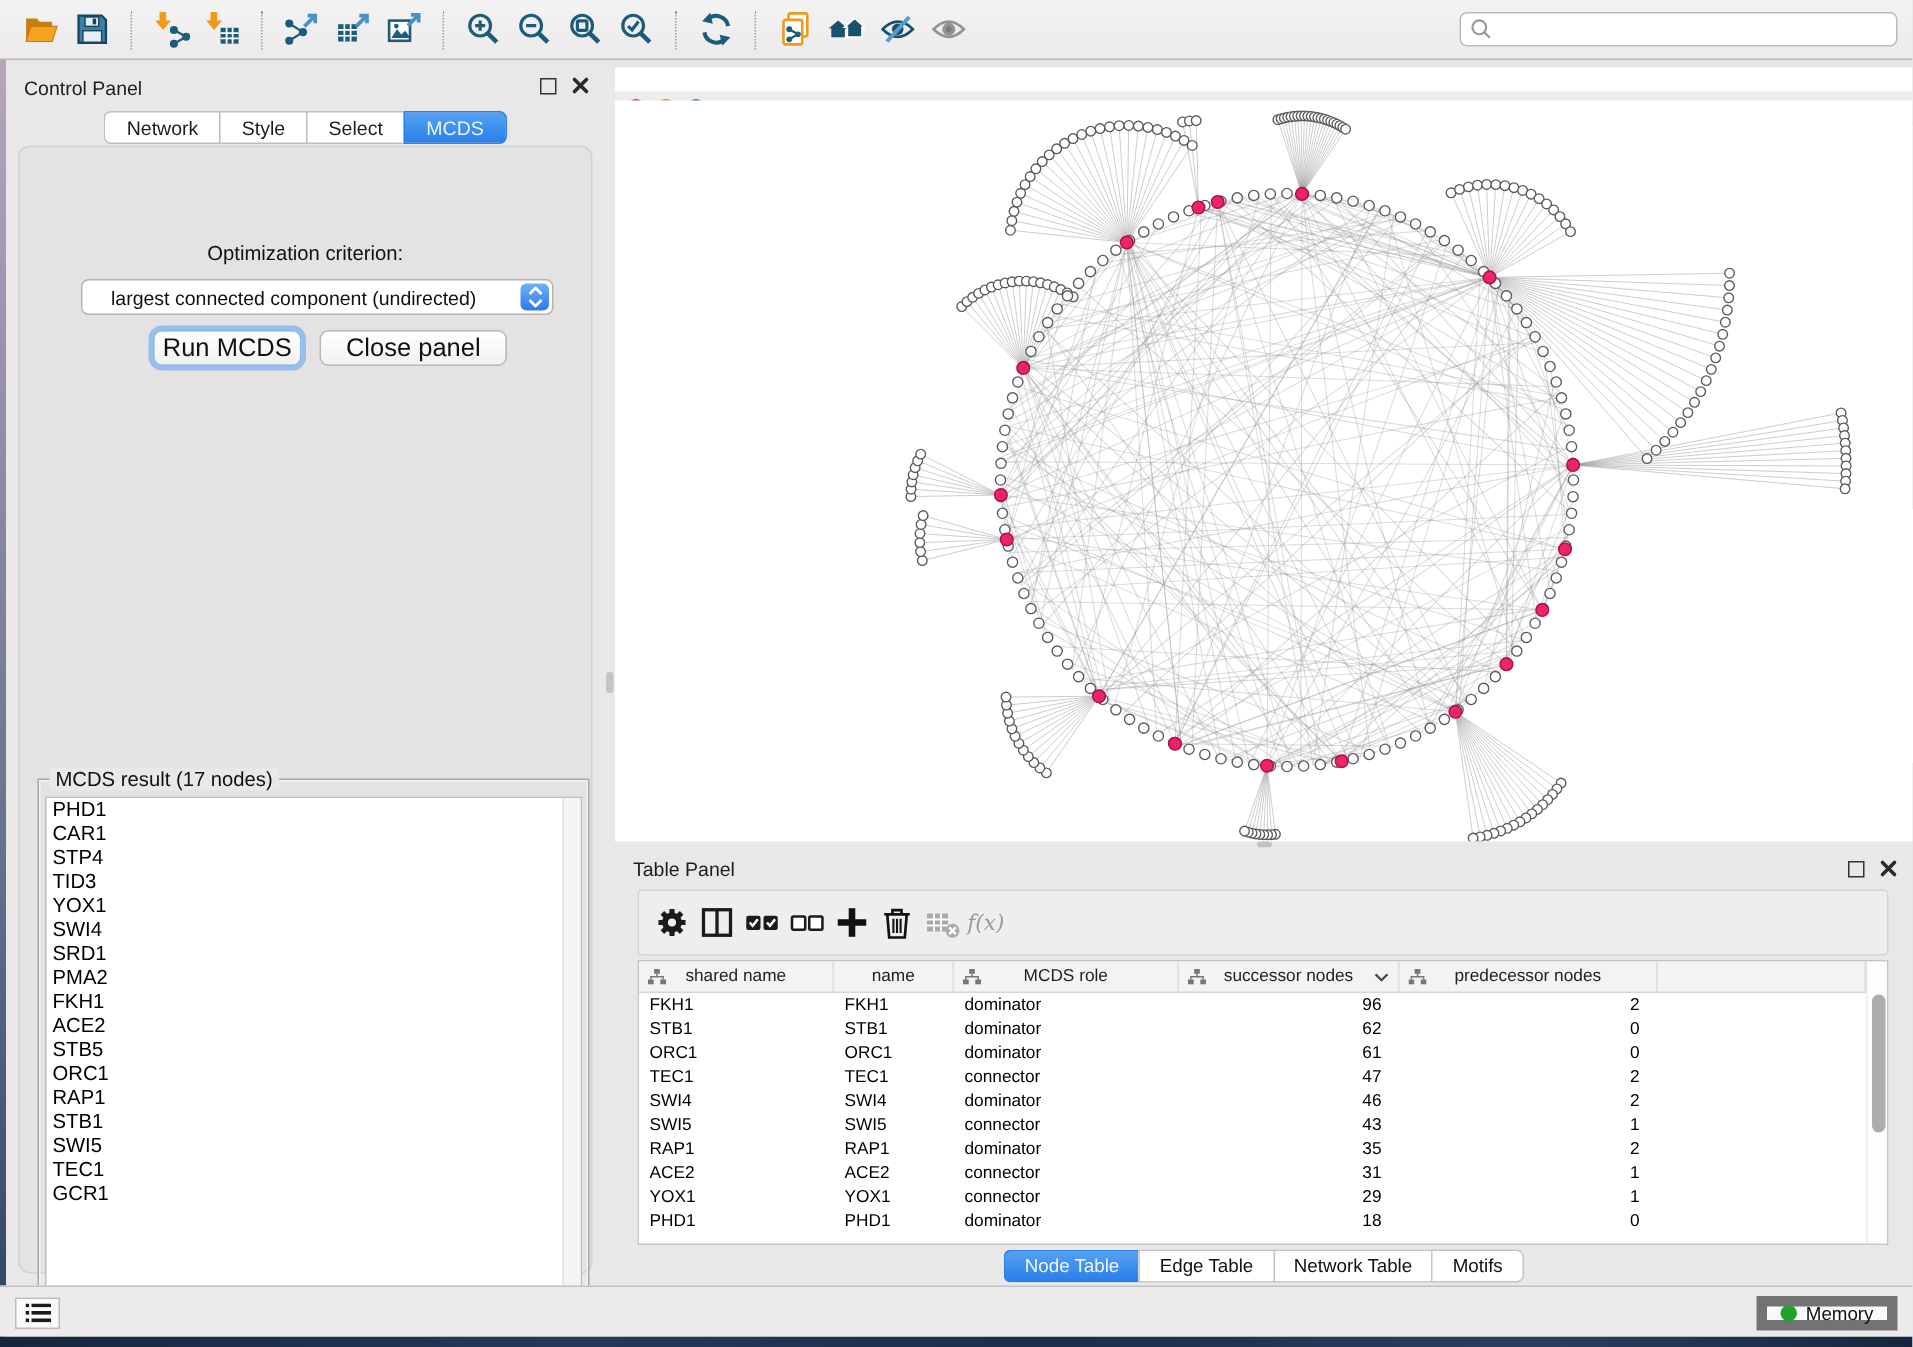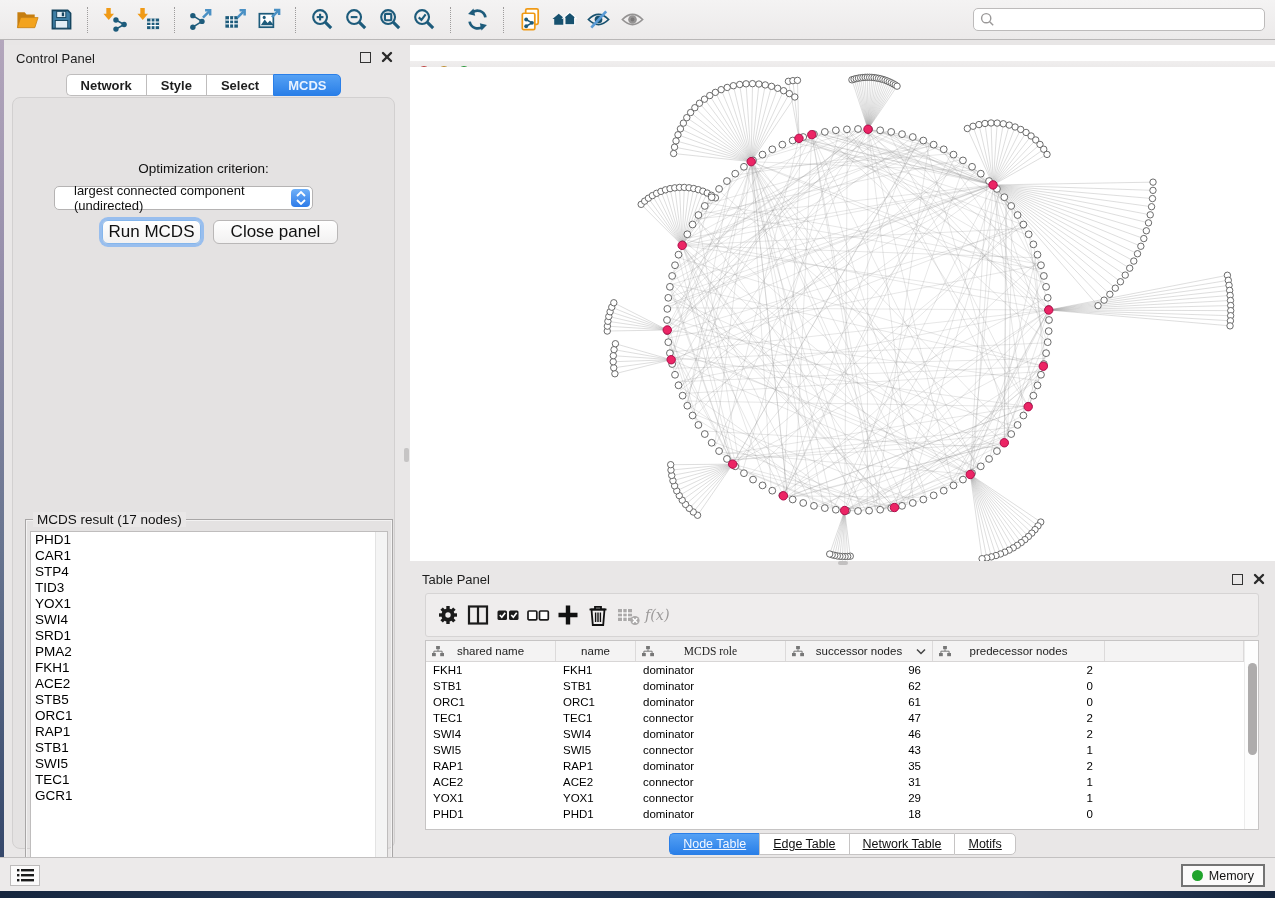--- a/index.html
+++ b/index.html
@@ -29,29 +29,29 @@
   
   .control-panel { position:absolute; left:4px; top:45px; width:399px; height:812px; background:#E9E7E7; }
   .panel-titlebar { position:absolute; left:0; top:0; right:0; height:28px; }
   .panel-title { position:absolute; left:12px; top:6px; font-size:13px; color:#1d1d1d; }
   .panel-btns { position:absolute; right:10px; top:6px; display:flex; gap:10px; align-items:center; }
   .float-btn { width:11px; height:11px; border:1.6px solid #333; background:transparent; display:inline-block; cursor:pointer; }
   .close-btn { width:12px; height:12px; background:transparent; border:none; cursor:pointer; padding:0; }
 
   .cp-tabs { position:absolute; left:0; top:29px; width:100%; display:flex; justify-content:center; }
   .cp-tab { height:22px; padding:0 14px; background:#fff; border:1px solid #BFBDBD; border-right-width:0;
-    font-size:13px; color:#1d1d1d; cursor:pointer; display:flex; align-items:center;font-weight:bold; }
+    font-size:13px; color:#1d1d1d; cursor:pointer; display:flex; align-items:center; }
   .cp-tab:first-child { border-radius:5px 0 0 5px; }
   .cp-tab:last-child  { border-radius:0 5px 5px 0; border-right-width:1px; }
   .cp-tab.active { background:linear-gradient(#55A1F4,#2A7FE8); border-color:#2A7FE8; color:#EAF3FF; }
 
   .cp-box { position:absolute; left:8px; top:52px; width:383px; height:752px;
     background:#E4E2E2; border:1px solid #D2D0D0; border-radius:8px; }
   .opt-label { position:absolute; left:0; top:63px; width:100%; text-align:center; font-size:13.5px; color:#111; }
-  .criterion { position:absolute; left:41px; top:88px; width:259px; height:24px; background:#fff;
+  .criterion { position:absolute; left:41px; top:88px; width:315px; height:24px; background:#fff;
     border:1px solid #B5B3B3; border-radius:5px; font-size:13px; color:#111; display:flex;
     align-items:center; padding-left:19px; cursor:pointer; }
   .criterion .stepper { position:absolute; right:2px; top:2px; bottom:2px; width:19px; border-radius:4px;
     background:linear-gradient(#6FB0F8,#2D7BE8); display:flex; flex-direction:column; align-items:center;
     justify-content:center; gap:2px; }
   .cp-buttons { position:absolute; left:0; top:122px; width:100%; height:26px; }
   .cp-btn { position:absolute; height:24px; background:linear-gradient(#ffffff,#F2F1F1);
     border:1px solid #B9B7B7; border-radius:6px; font-size:17px; color:#111; cursor:pointer; }
   .run-btn { left:89px; width:99px; border-color:#85B6EC; box-shadow:0 0 0 3px rgba(90,160,248,.55); }
   .closep-btn { left:200px; width:125px; }
@@ -102,32 +102,32 @@
   .nt-rows { position:absolute; left:0; top:21px; right:14px; bottom:0; }
   .nt-row { display:flex; height:16px; cursor:default; }
   .nt-cell { font-size:11.5px; color:#000; line-height:16px; white-space:nowrap; overflow:hidden; }
   .nt-cell.l { padding-left:7px; text-align:left; }
   .nt-cell.r { padding-right:12px; text-align:right; }
   .nt-scroll { position:absolute; right:0; top:0; bottom:0; width:14px; background:#FDFDFD; border-left:1px solid #ECECEC; }
   .nt-thumb { position:absolute; left:2.5px; top:22px; width:9px; height:92px; background:#AEACAC; border-radius:5px; }
 
   .tp-tabs { position:absolute; left:0; top:268px; width:100%; display:flex; justify-content:center; }
   .tp-tab { height:22px; padding:0 13px; background:#fff; border:1px solid #C6C4C4; border-right-width:0;
-    font-size:12.5px; color:#111; display:flex; align-items:center; cursor:pointer;text-decoration:underline; }
+    font-size:12.5px; color:#111; display:flex; align-items:center; cursor:pointer; }
   .tp-tab:first-child { border-radius:5px 0 0 5px; }
   .tp-tab:last-child { border-radius:0 5px 5px 0; border-right-width:1px; }
   .tp-tab.active { background:linear-gradient(#55A1F4,#2A7FE8); border-color:#2A7FE8; color:#F2F7FF; }
 
   
   .statusbar { position:absolute; left:0; top:857px; width:1275px; height:34px; background:#ECEAEA;
     border-top:1px solid #C3C1C1; }
   .menu-btn { position:absolute; left:10px; top:7px; width:30px; height:21px; background:#FBFAFA;
     border:1px solid #BDBBBB; display:flex; align-items:center; justify-content:center; cursor:pointer; }
   .memory-btn { position:absolute; right:10px; top:6px; height:23px; background:#FBFAFA;
-    border:2px solid #737373; display:flex; align-items:center; gap:6px; padding:0 9px; font-size:12.5px;
+    border:7px solid #737373; display:flex; align-items:center; gap:6px; padding:0 9px; font-size:12.5px;
     color:#111; cursor:pointer; }
   .memory-dot { width:11px; height:11px; border-radius:50%; }
 </style>
 </head>
 <body>
 <div id="app">
 
   <div class="wall-left"></div>
   <div class="wall-bottom"></div>
 
@@ -1229,21 +1229,21 @@
                 <rect x="0" y="7" width="3.8" height="3.2"></rect>
                 <rect x="8.2" y="7" width="3.8" height="3.2"></rect>
               </g>
               <path d="M6 3.2v2M1.9 7V5.2h8.2V7" stroke="#777" fill="none"></path>
             </svg>
             <span>shared name</span>
           </div>
           <div class="nt-hcell" style="width: 80px;">
             <span>name</span>
           </div>
-          <div class="nt-hcell" style="width: 150px; font-family: Liberation Serif, serif;">
+          <div class="nt-hcell" style="width: 150px;">
             <svg class="tree" width="12" height="11" viewBox="0 0 12 11">
               <g fill="#777">
                 <rect x="4.1" y="0" width="3.8" height="3.2"></rect>
                 <rect x="0" y="7" width="3.8" height="3.2"></rect>
                 <rect x="8.2" y="7" width="3.8" height="3.2"></rect>
               </g>
               <path d="M6 3.2v2M1.9 7V5.2h8.2V7" stroke="#777" fill="none"></path>
             </svg>
             <span>MCDS role</span>
           </div>

